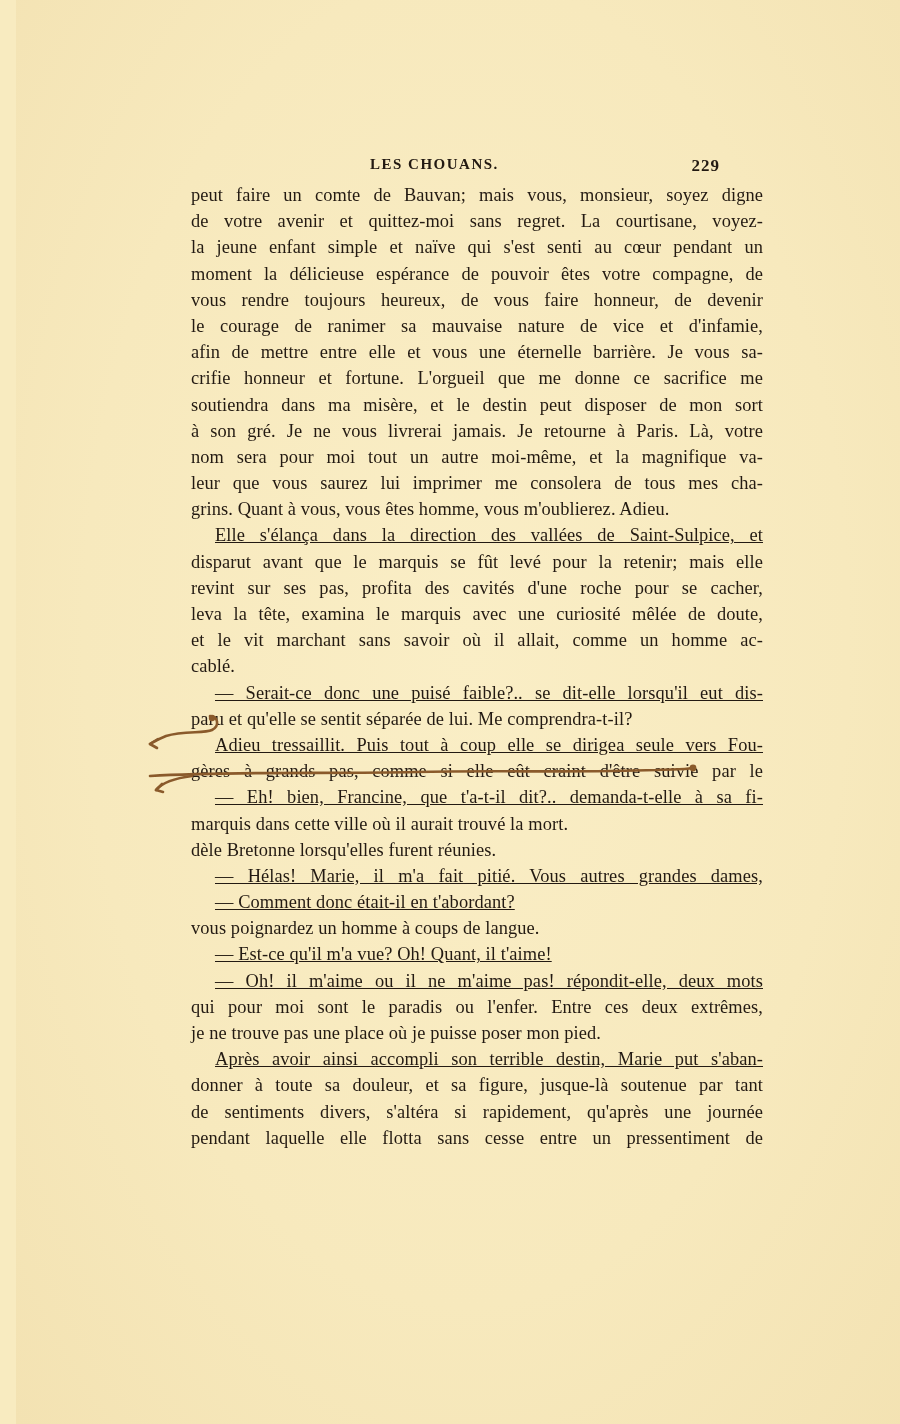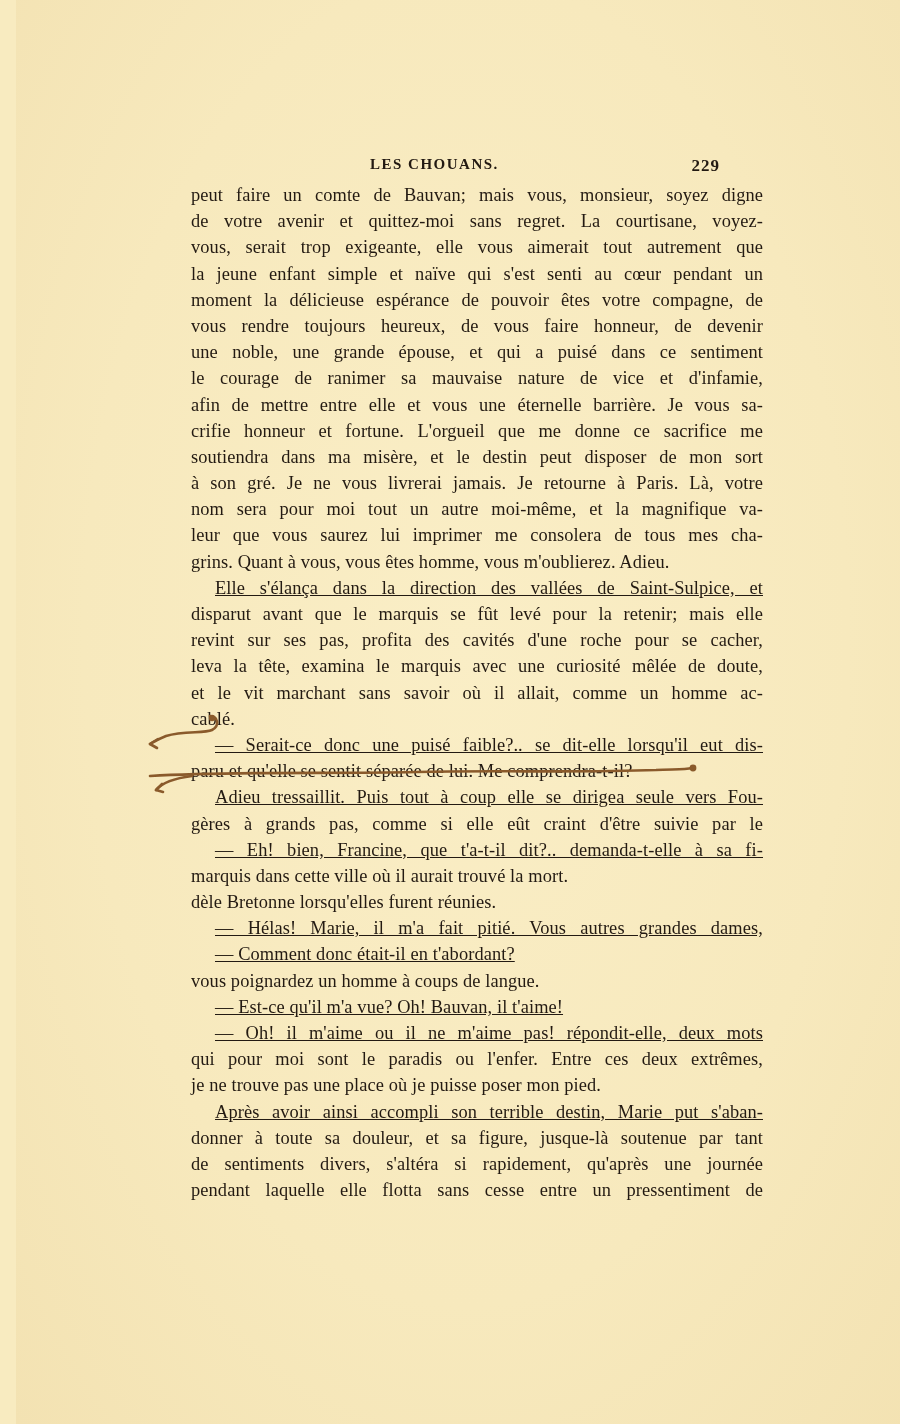--- a/index.html
+++ b/index.html
@@ -71,25 +71,23 @@
 
 <div class="page">
   <div class="running-head">
     <span class="head-title">LES CHOUANS.</span>
     <span class="head-page">229</span>
   </div>
 
   <div class="text-block" id="text-block">
       <div class="line">peut faire un comte de Bauvan; mais vous, monsieur, soyez digne</div>
       <div class="line">de votre avenir et quittez-moi sans regret. La courtisane, voyez-</div>
-      <div class="line">vous, serait trop exigeante, elle vous aimerait tout autrement que</div>
       <div class="line">la jeune enfant simple et naïve qui s'est senti au cœur pendant un</div>
       <div class="line">moment la délicieuse espérance de pouvoir êtes votre compagne, de</div>
       <div class="line">vous rendre toujours heureux, de vous faire honneur, de devenir</div>
-      <div class="line">une noble, une grande épouse, et qui a puisé dans ce sentiment</div>
       <div class="line">le courage de ranimer sa mauvaise nature de vice et d'infamie,</div>
       <div class="line">afin de mettre entre elle et vous une éternelle barrière. Je vous sa-</div>
       <div class="line">crifie honneur et fortune. L'orgueil que me donne ce sacrifice me</div>
       <div class="line">soutiendra dans ma misère, et le destin peut disposer de mon sort</div>
       <div class="line">à son gré. Je ne vous livrerai jamais. Je retourne à Paris. Là, votre</div>
       <div class="line">nom sera pour moi tout un autre moi-même, et la magnifique va-</div>
       <div class="line">leur que vous saurez lui imprimer me consolera de tous mes cha-</div>
       <div class="line last">grins. Quant à vous, vous êtes homme, vous m'oublierez. Adieu.</div>
       <div class="line indent">Elle s'élança dans la direction des vallées de Saint-Sulpice, et</div>
       <div class="line">disparut avant que le marquis se fût levé pour la retenir; mais elle</div>
@@ -100,21 +98,21 @@
       <div class="line indent">— Serait-ce donc une puisé faible?.. se dit-elle lorsqu'il eut dis-</div>
       <div class="line last">paru et qu'elle se sentit séparée de lui. Me comprendra-t-il?</div>
       <div class="line indent">Adieu tressaillit. Puis tout à coup elle se dirigea seule vers Fou-</div>
       <div class="line">gères à grands pas, comme si elle eût craint d'être suivie par le</div>
       <div class="line indent">— Eh! bien, Francine, que t'a-t-il dit?.. demanda-t-elle à sa fi-</div>
       <div class="line last">marquis dans cette ville où il aurait trouvé la mort.</div>
       <div class="line last">dèle Bretonne lorsqu'elles furent réunies.</div>
       <div class="line indent">— Hélas! Marie, il m'a fait pitié. Vous autres grandes dames,</div>
       <div class="line indent last">— Comment donc était-il en t'abordant?</div>
       <div class="line last">vous poignardez un homme à coups de langue.</div>
-      <div class="line indent last">— Est-ce qu'il m'a vue? Oh! Bauvan, il t'aime!</div>
+      <div class="line indent last">— Est-ce qu'il m'a vue? Oh! Quant, il t'aime!</div>
       <div class="line indent">— Oh! il m'aime ou il ne m'aime pas! répondit-elle, deux mots</div>
       <div class="line">qui pour moi sont le paradis ou l'enfer. Entre ces deux extrêmes,</div>
       <div class="line last">je ne trouve pas une place où je puisse poser mon pied.</div>
       <div class="line indent">Après avoir ainsi accompli son terrible destin, Marie put s'aban-</div>
       <div class="line">donner à toute sa douleur, et sa figure, jusque-là soutenue par tant</div>
       <div class="line">de sentiments divers, s'altéra si rapidement, qu'après une journée</div>
       <div class="line">pendant laquelle elle flotta sans cesse entre un pressentiment de</div>
     </div>
 
   <svg class="annot" viewBox="0 0 900 1424">

